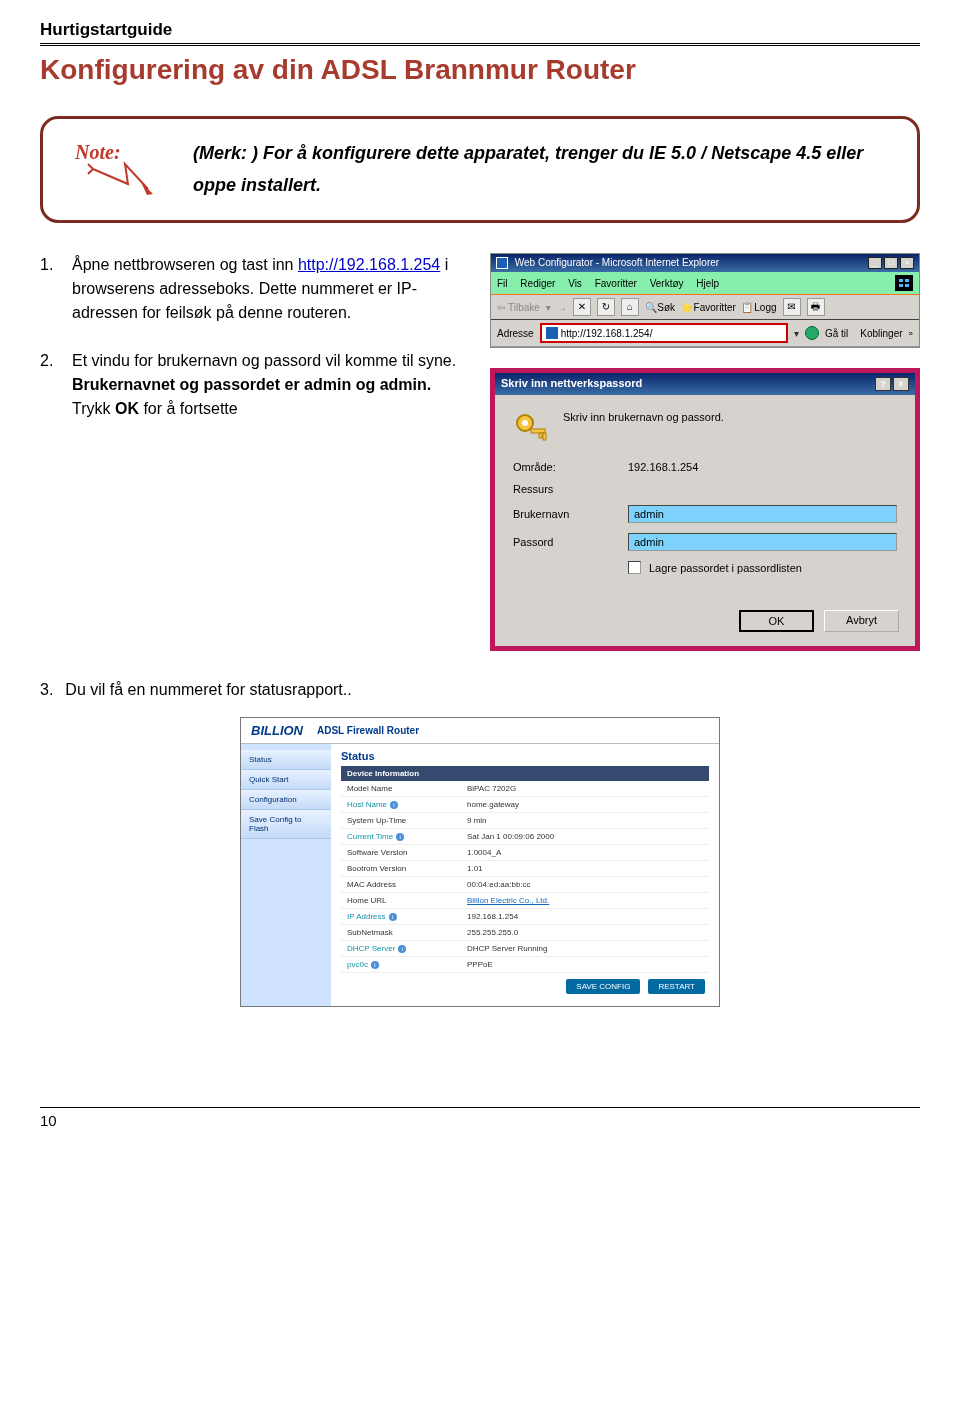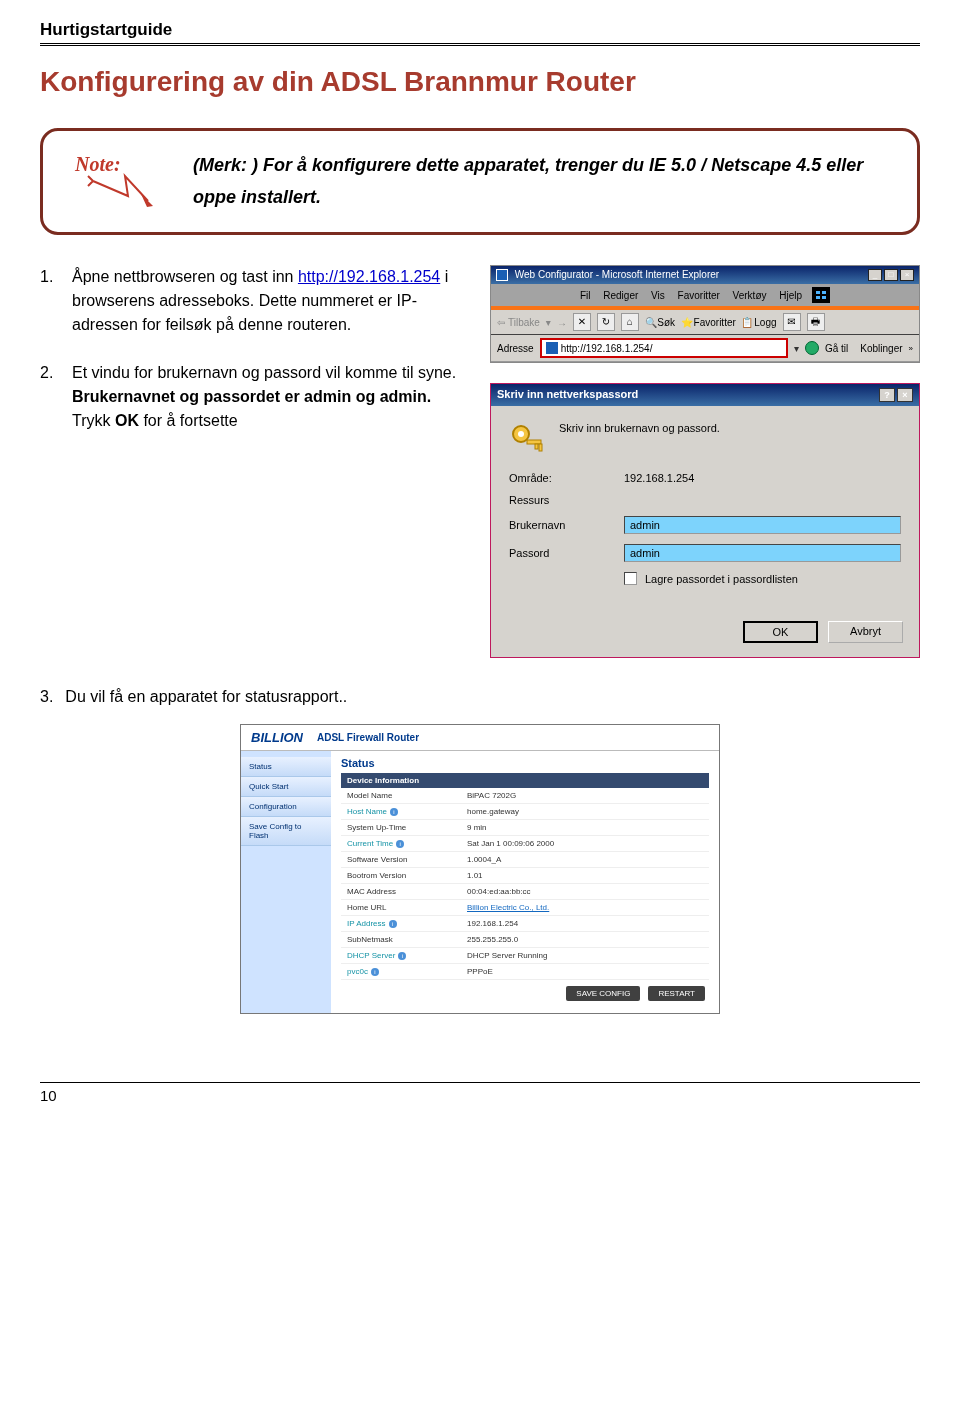--- a/index.html
+++ b/index.html
@@ -9,21 +9,21 @@
     width: 960px;
     margin: 0 auto;
     padding: 20px 40px 40px 40px;
     color: #000;
   }
   .doc-header {
     font-weight: bold;
     font-size: 17px;
     border-bottom: 3px double #000;
     padding-bottom: 3px;
-    margin-bottom: 20px;
+    margin-bottom: 8px;
   }
   .page-title {
     color: #a73b2e;
     font-size: 28px;
     font-weight: bold;
     margin-bottom: 30px;
   }
   .note-box {
     border: 3px solid #7a2c20;
     border-radius: 18px;
@@ -77,24 +77,24 @@
     align-items: center;
   }
   .ie-title-btns { display: flex; gap: 2px; }
   .ie-title-btn {
     width: 14px; height: 12px;
     background: #d6d3ce; border: 1px solid #222;
     font-size: 8px; text-align: center; line-height: 10px;
   }
   .ie-menu {
     padding: 3px 6px;
-    background: #a3a3a3;
-    border-bottom: 4px solid #f97316;
-    display: flex;
-    justify-content: center;
+    background: #86efac;
+    border-bottom: 1px solid #f97316;
+    display: flex;
+    justify-content: space-between;
     align-items: center;
   }
   .ie-menu-left span { margin-right: 10px; }
   .ie-mslogo {
     width: 18px; height: 16px; background: #000;
     display: flex; align-items: center; justify-content: center;
     color: #fff; font-size: 10px;
   }
   .ie-toolbar {
     padding: 3px 6px;
@@ -118,21 +118,21 @@
     padding: 2px 4px;
     display: flex; align-items: center; gap: 3px;
   }
   .ie-go {
     width: 14px; height: 14px; border-radius: 50%;
     background: #2a6; border: 1px solid #063;
   }
 
   
   .dialog {
-    border: 1px solid #be185d;
+    border: 5px solid #be185d;
     background: #d6d3ce;
     font-family: Tahoma, sans-serif;
     font-size: 11px;
     color: #000;
   }
   .dlg-title {
     background: linear-gradient(#0a246a,#3a6ea5);
     color: #fff;
     padding: 4px 6px;
     display: flex;
@@ -228,29 +228,29 @@
   .info-i {
     display:inline-block; width:8px; height:8px; border-radius:50%;
     background:#4b90d8; color:#fff; font-size:6px; text-align:center;
     line-height:8px; margin-left:3px;
   }
   .stat-footer {
     display: flex; justify-content: flex-end; gap: 8px;
     padding: 6px 4px 0;
   }
   .stat-btn {
-    background: #404040; color: #fff;
+    background: #0369a1; color: #fff;
     padding: 3px 10px; font-size: 8px;
     border-radius: 2px;
   }
   .page-num {
     border-top: 1px solid #000;
     padding-top: 4px;
     font-size: 15px;
-    margin-top: 68px;
+    margin-top: 100px;
   }
 </style>
 </head>
 <body>
 
 <div class="doc-header">Hurtigstartguide</div>
 
 <h1 class="page-title">Konfigurering av din ADSL Brannmur Router</h1>
 
 <div class="note-box">
@@ -387,21 +387,21 @@
       <div class="dlg-btns">
         <div class="dlg-btn" style="border:2px solid #000">OK</div>
         <div class="dlg-btn">Avbryt</div>
       </div>
     </div>
   </div>
 </div>
 
 <div class="step3">
   <div>3.</div>
-  <div>Du vil få en apparatet for statusrapport..</div>
+  <div>Du vil få en nummeret for statusrapport..</div>
 </div>
 
 <div class="status-window">
   <div class="status-top">
     <span class="billion">BILLION</span>
     <span class="prodname">ADSL Firewall Router</span>
   </div>
   <div class="status-body">
     <div class="status-side" id="status-sidebar">
         <div class="side-item">Status</div>

